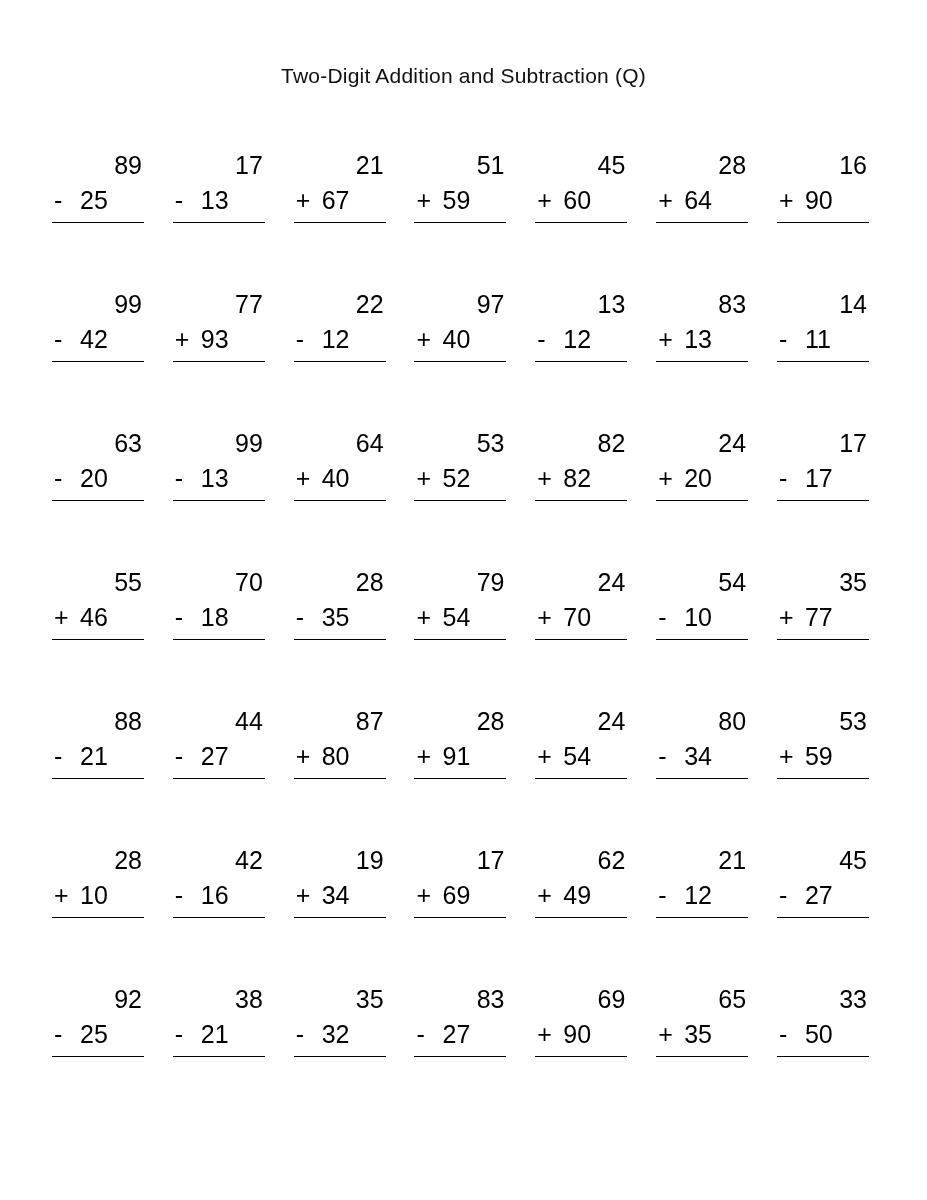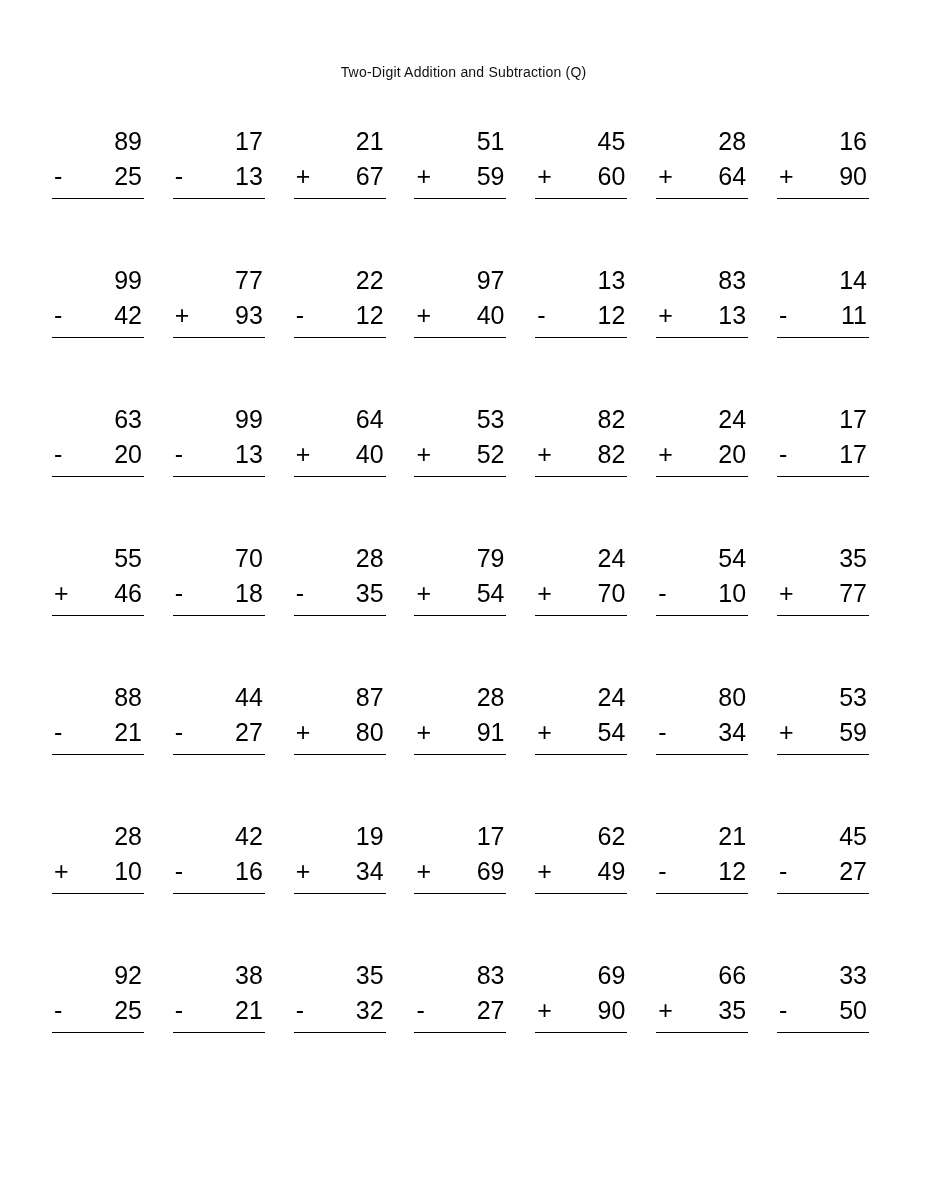--- a/index.html
+++ b/index.html
@@ -16,21 +16,21 @@
   }
   .page {
     width: 927px;
     height: 1200px;
     box-sizing: border-box;
     padding: 0;
     position: relative;
   }
   .worksheet-title {
     text-align: center;
-    font-size: 14px;
+    font-size: 21px;
     font-weight: 400;
     letter-spacing: 0.2px;
     margin: 0;
     padding-top: 64px;
     padding-bottom: 0;
     color: #111;
   }
   .grid {
     margin-top: 44px;
     padding: 0 58px 0 52px;
@@ -64,26 +64,27 @@
     border-bottom: 1.6px solid #000;
     padding-bottom: 4px;
   }
   .op {
     width: 26px;
     text-align: left;
     padding-left: 2px;
   }
   .operand {
     flex: 1;
-    text-align: right;
+    text-align: left;
   }
   .top-operand {
     text-align: right;
     width: 100%;
     padding-right: 0;
+    margin-top: 16px;
   }
 </style>
 </head>
 <body>
 
 <div class="page">
   <h1 class="worksheet-title">Two-Digit Addition and Subtraction (Q)</h1>
   <div class="grid">
 
     <div class="row">
@@ -523,21 +524,21 @@
         <div class="line-top">
           <span class="top-operand">69</span>
         </div>
         <div class="line-bottom">
           <span class="op">+</span>
           <span class="operand">90</span>
         </div>
       </div>
       <div class="problem">
         <div class="line-top">
-          <span class="top-operand">66</span>
+          <span class="top-operand">65</span>
         </div>
         <div class="line-bottom">
           <span class="op">+</span>
           <span class="operand">35</span>
         </div>
       </div>
       <div class="problem">
         <div class="line-top">
           <span class="top-operand">33</span>
         </div>

